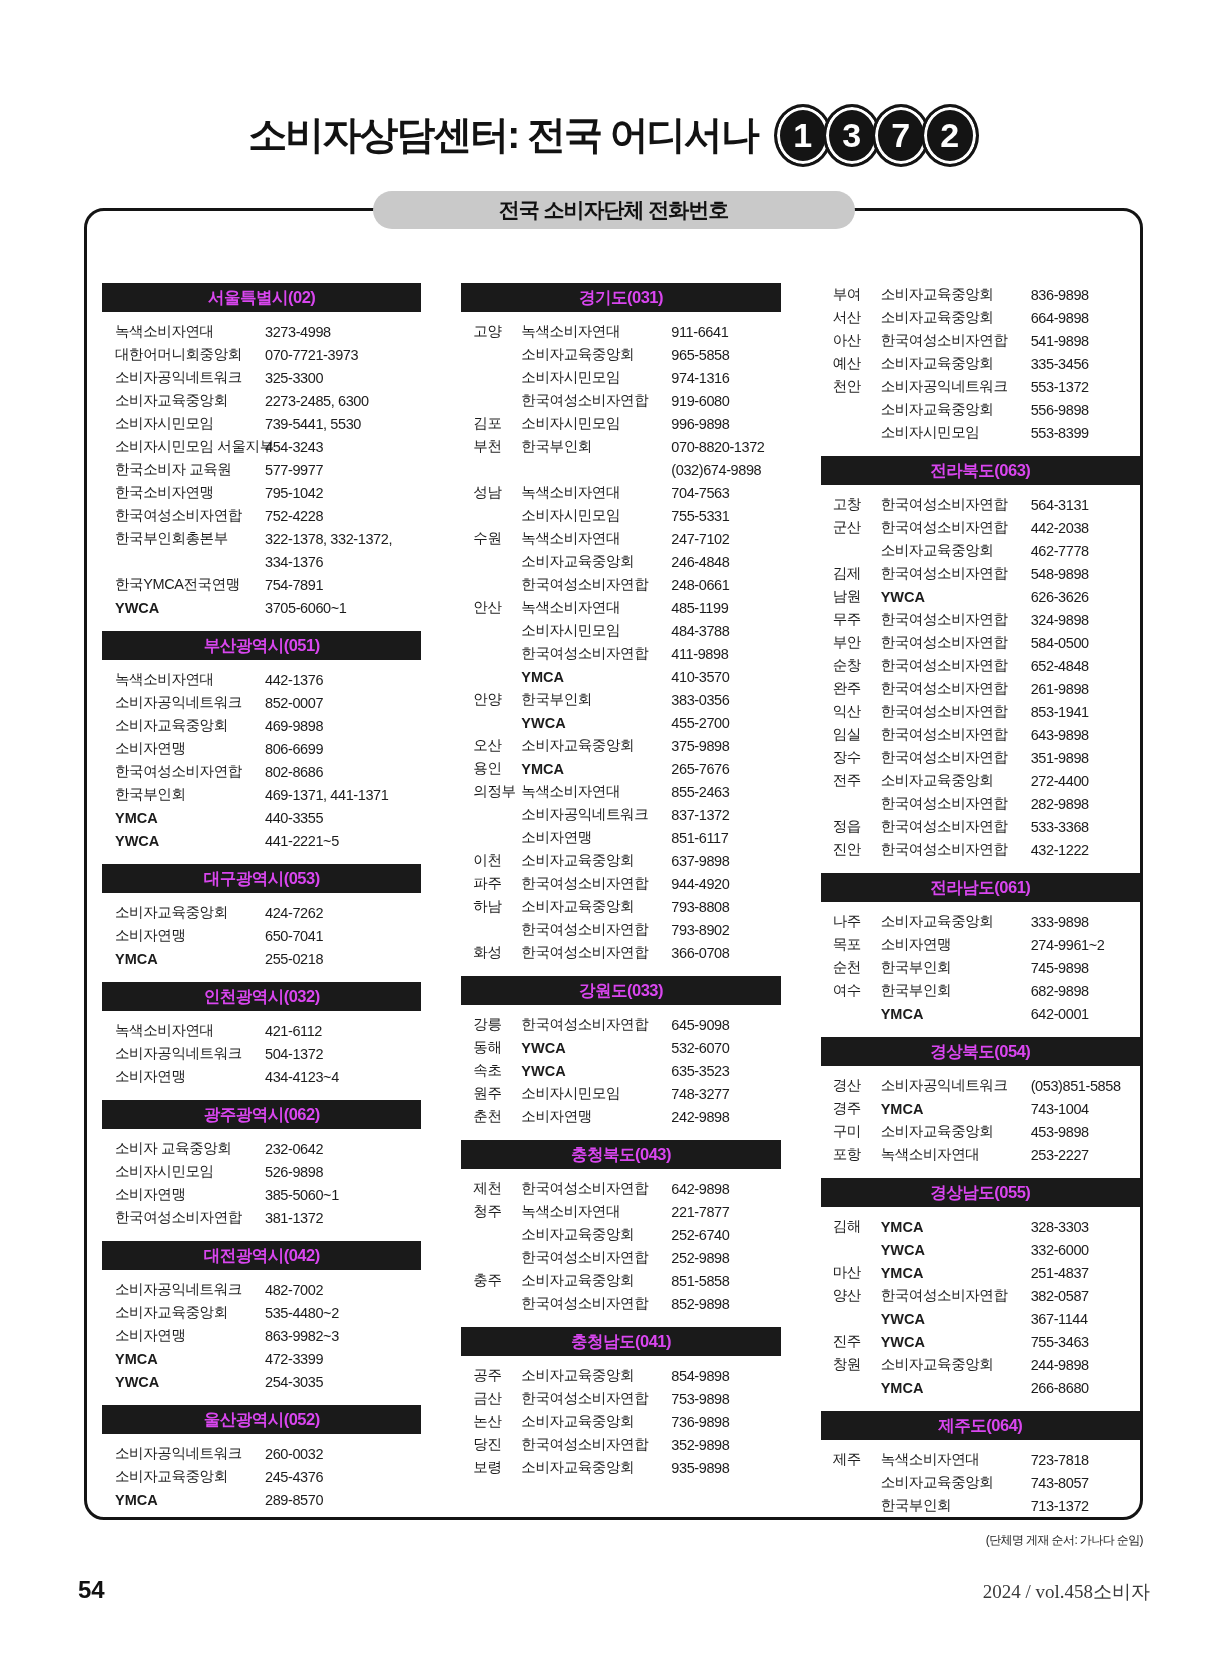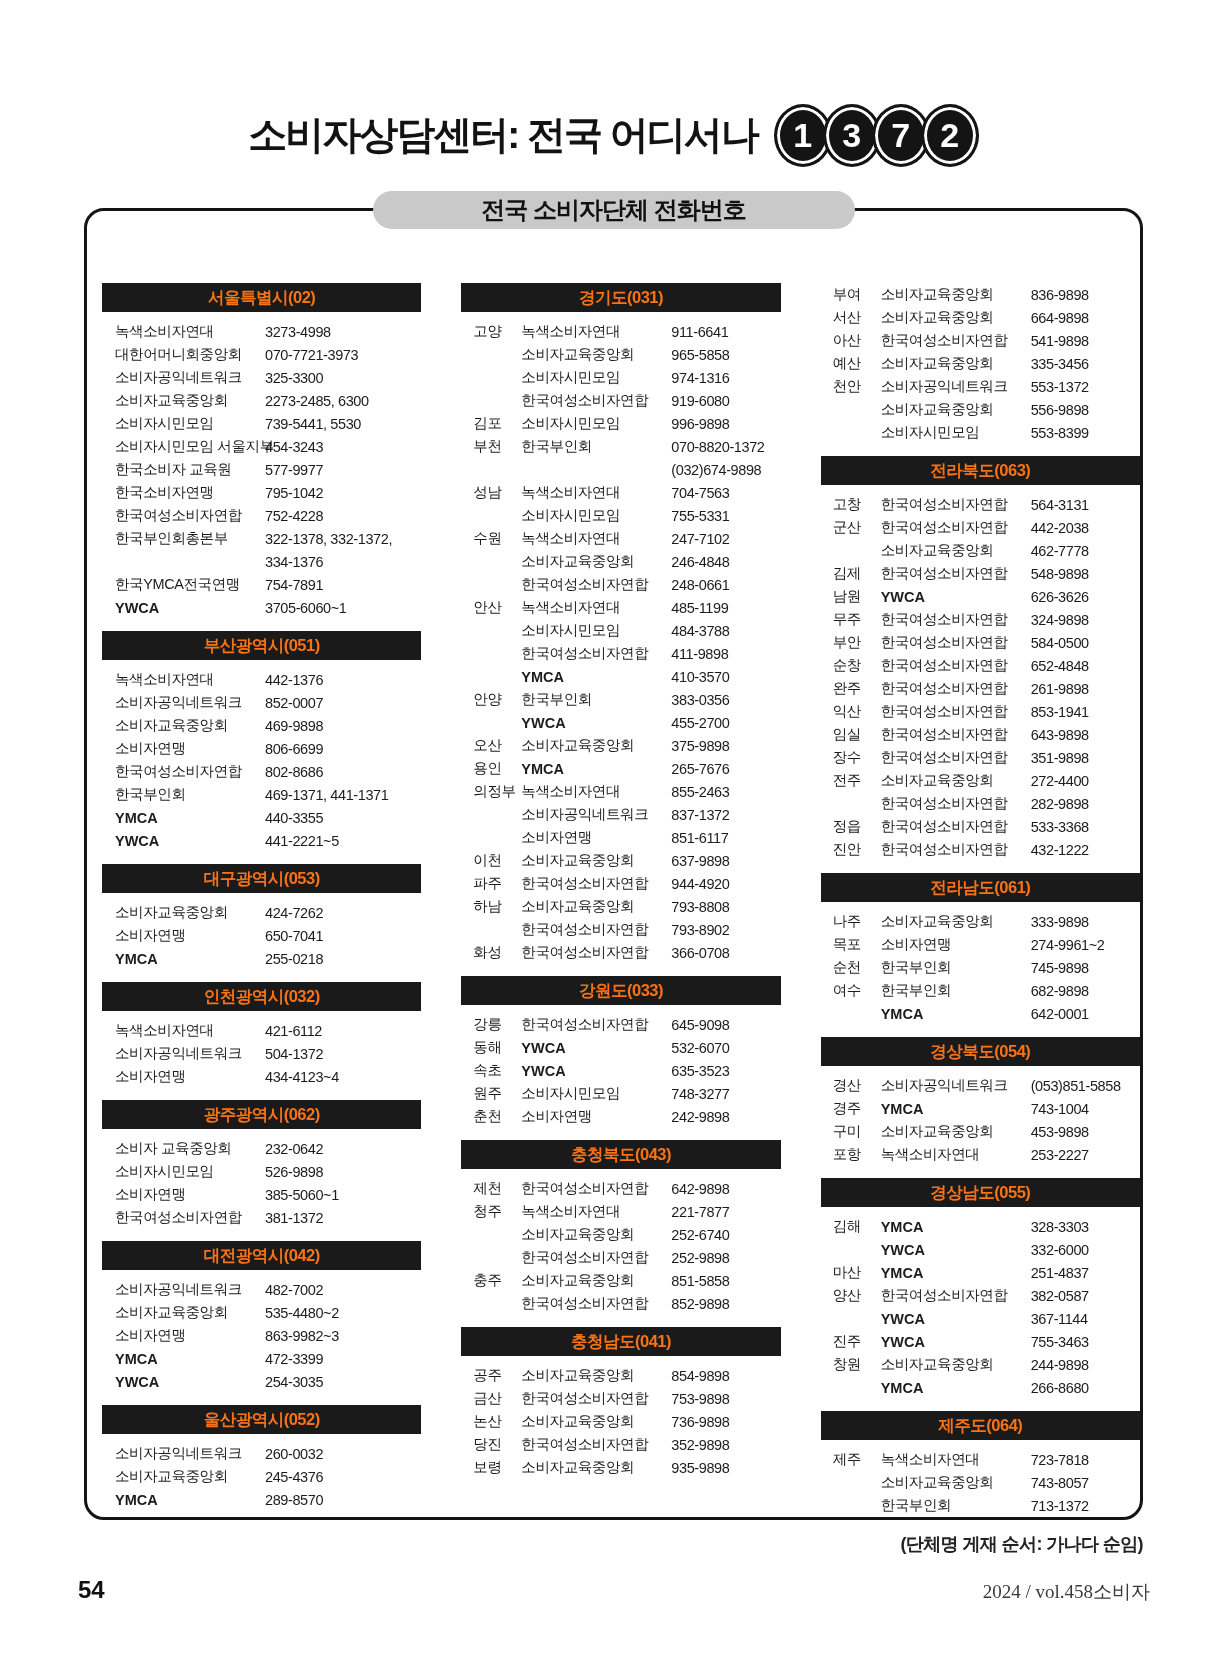--- a/index.html
+++ b/index.html
@@ -26,43 +26,43 @@
   }
   .badge-circle:first-child{margin-left:0;}
   
   .directory-box{
     position:absolute;left:84px;top:208px;width:1059px;height:1312px;
     border:3px solid #141414;border-radius:20px;box-sizing:border-box;background:#ffffff;
   }
   .box-pill{
     position:absolute;top:-20px;left:50%;transform:translateX(-50%);
     width:482px;height:38px;line-height:38px;background:#c9c9c9;border-radius:19px;
-    text-align:center;font-size:24px;font-weight:700;letter-spacing:-1px;color:#111111;
+    text-align:center;font-size:21px;font-weight:700;letter-spacing:-1px;color:#111111;
   }
   .columns{display:flex;padding:72px 0 0 15px;}
   .col{width:320px;}
   .col + .col{margin-left:40px;}
   .sec-header{
-    height:29px;line-height:29px;background:#1a1a1a;color:#f97316;
+    height:29px;line-height:29px;background:#1a1a1a;color:#d946ef;
     text-align:center;font-size:16.5px;font-weight:700;letter-spacing:-0.5px;
   }
   .sec-header{margin:12px 0 8px;}
   .col > .sec-header:first-child{margin-top:0;}
   .row{
     display:grid;height:23px;align-items:center;
     font-size:14.5px;letter-spacing:-0.4px;color:#1c1c1c;white-space:nowrap;
   }
   .col-plain .row{grid-template-columns:150px 1fr;padding-left:13px;}
   .col-city  .row{grid-template-columns:48px 150px 1fr;padding-left:12px;}
   .row .org.latin, .row .org.latin-mid{letter-spacing:0;}
   .row .org.latin{font-weight:700;}
   
   .footnote{
     position:absolute;top:1532px;left:84px;width:1059px;
-    text-align:right;font-size:18px;letter-spacing:-0.6px;color:#222222;font-weight:bold;
+    text-align:right;font-size:12px;letter-spacing:-0.6px;color:#222222;
   }
   .page-footer{
     position:absolute;top:1576px;left:78px;width:1072px;
     display:flex;justify-content:space-between;align-items:baseline;text-align:center;
   }
   .page-num{font-size:24px;font-weight:700;color:#111111;}
   .issue-group{
     font-family:"Liberation Serif", serif;font-size:19px;color:#3a3a3a;
     display:flex;align-items:baseline;
   }

